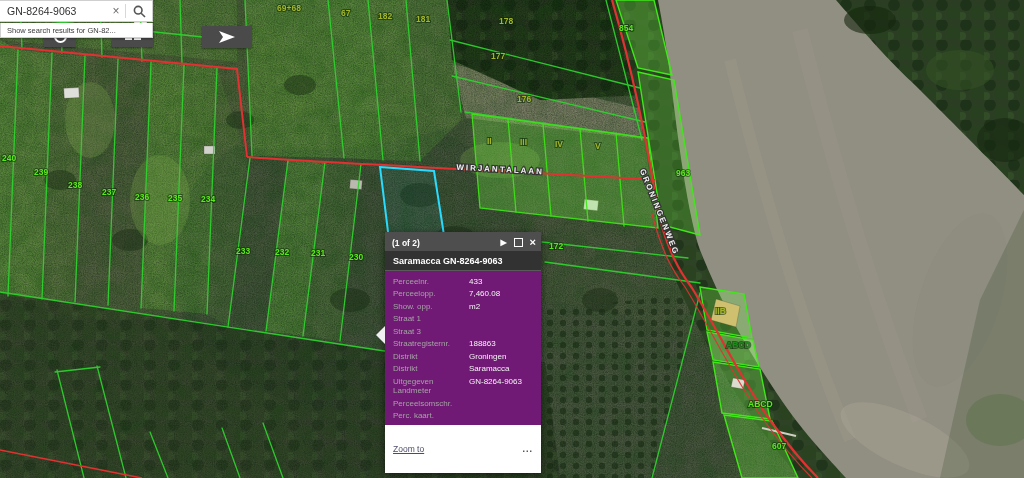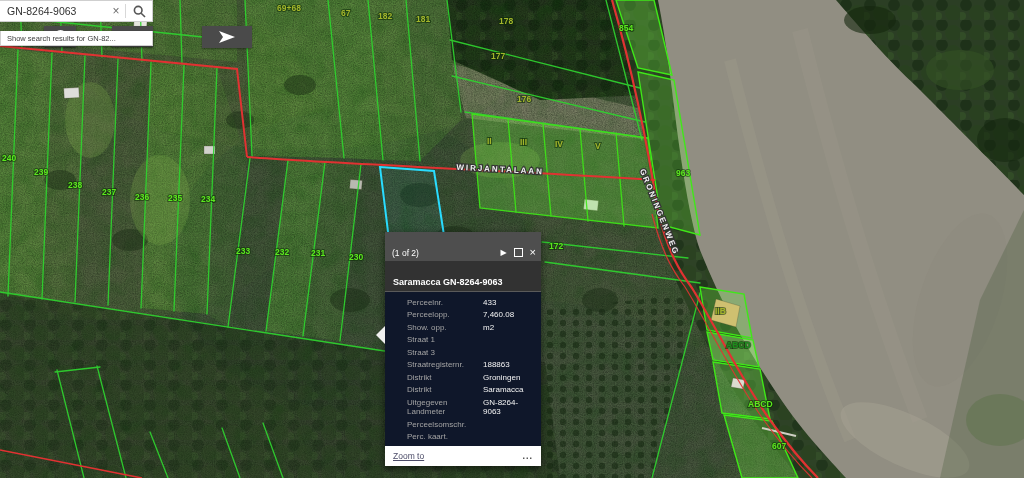--- a/index.html
+++ b/index.html
@@ -8,49 +8,49 @@
   .stage svg.map{position:absolute;left:0;top:0;}
   
   .searchbox{position:absolute;left:0;top:0;width:153px;height:22px;background:#fff;
     border:1px solid #cfcfcf;border-left:none;display:flex;align-items:stretch;z-index:30;box-sizing:border-box;}
   .searchbox input{flex:1;border:none;outline:none;font:10.5px "Liberation Sans",sans-serif;
     color:#323232;padding:0 4px 0 7px;min-width:0;background:transparent;}
   .search-clear{width:18px;display:flex;align-items:center;justify-content:center;
     color:#6e6e6e;font-size:12px;cursor:pointer;}
   .search-divider{width:1px;background:#d8d8d8;margin:3px 0;}
   .search-btn{width:26px;display:flex;align-items:center;justify-content:center;cursor:pointer;}
-  .suggest{position:absolute;left:0;top:31px;width:153px;height:15px;background:#fff;
+  .suggest{position:absolute;left:0;top:23px;width:153px;height:15px;background:#fff;
     border:1px solid #d0d0d0;border-top:none;box-sizing:border-box;z-index:29;
     font-size:7.5px;color:#3c3c3c;display:flex;align-items:center;padding-left:6px;
     box-shadow:0 1px 2px rgba(0,0,0,.35);white-space:nowrap;overflow:hidden;}
   
   .tbtn{position:absolute;background:#4a4a4a;z-index:20;display:flex;align-items:center;
     justify-content:center;box-shadow:0 1px 2px rgba(0,0,0,.4);cursor:pointer;}
   .tb1{left:44px;top:26px;width:32px;height:21px;}
   .tb2{left:112px;top:26px;width:41px;height:21px;}
   .tb3{left:202px;top:26px;width:50px;height:22px;}
   .glyph-circle{width:9px;height:9px;border:2px solid #fff;border-radius:50%;}
   .glyph-squares{display:flex;gap:2px;}
   .glyph-squares i{width:7px;height:7px;background:#fff;display:block;}
   
   .popup{position:absolute;left:385px;top:232px;width:156px;z-index:40;
     box-shadow:0 2px 8px rgba(0,0,0,.55);font-size:8px;}
   .popup-header{background:#4e4e4e;color:#fff;height:17px;display:flex;align-items:center;
-    padding:12px 5px 0 7px;font-size:8.5px;}
+    padding:2px 5px 0 7px;font-size:8.5px;font-weight:bold;}
   .popup-header .sp{flex:1;}
   .hicon{color:#fff;margin-left:7px;cursor:pointer;font-size:8px;line-height:1;}
   .hicon.close{font-size:11px;}
   .dock{width:7px;height:7px;border:1.5px solid #fff;display:inline-block;margin-left:7px;cursor:pointer;}
   .popup-title{background:#323232;color:#fff;font-weight:bold;font-size:9px;
-    padding:16px 8px 4px;border-bottom:1px solid #5a5a5a;}
-  .popup-body{background:#0f172a;padding:4px 22px 3px;}
+    padding:5px 8px 4px;border-bottom:1px solid #5a5a5a;}
+  .popup-body{background:#701a75;padding:4px 8px 3px;}
   .prow{display:flex;padding:1.5px 0;line-height:9.5px;min-height:9.5px;}
   .prow .lbl{width:72px;color:#a4a4a4;flex-shrink:0;padding-right:4px;}
   .prow .val{flex:1;color:#f4f4f4;word-wrap:break-word;}
-  .popup-footer{background:#fff;height:20px;display:flex;align-items:center;padding:0 8px;}
+  .popup-footer{background:#fff;height:20px;display:flex;align-items:center;padding:14px 8px;}
   .zoomto{color:#4c4c68;font-size:8.5px;text-decoration:underline;cursor:pointer;}
   .popup-footer .sp{flex:1;}
   .dots{color:#444;font-weight:bold;letter-spacing:1px;font-size:9px;cursor:pointer;}
   .pointer{position:absolute;left:-9px;top:94px;width:0;height:0;
     border-top:9px solid transparent;border-bottom:9px solid transparent;border-right:9px solid #f0f0f0;}
   
   text.plabel{font-family:"Liberation Sans",sans-serif;font-weight:bold;font-size:8.5px;
     paint-order:stroke;stroke:rgba(10,40,5,.55);stroke-width:2px;}
   text.lime{fill:#5ce81e;}
   text.olive{fill:#a3b52b;}

